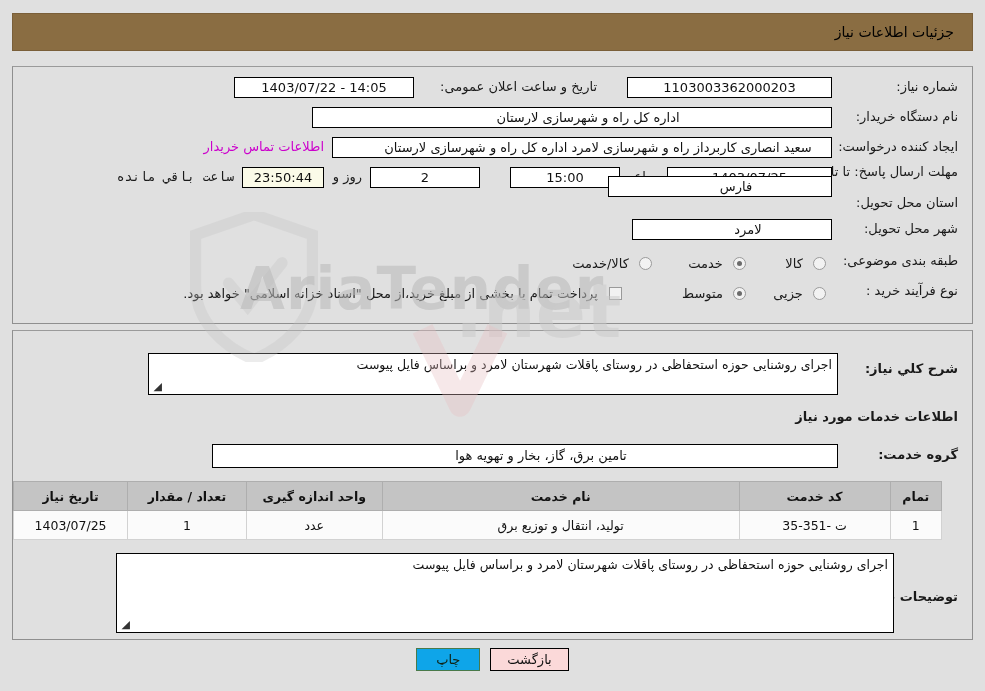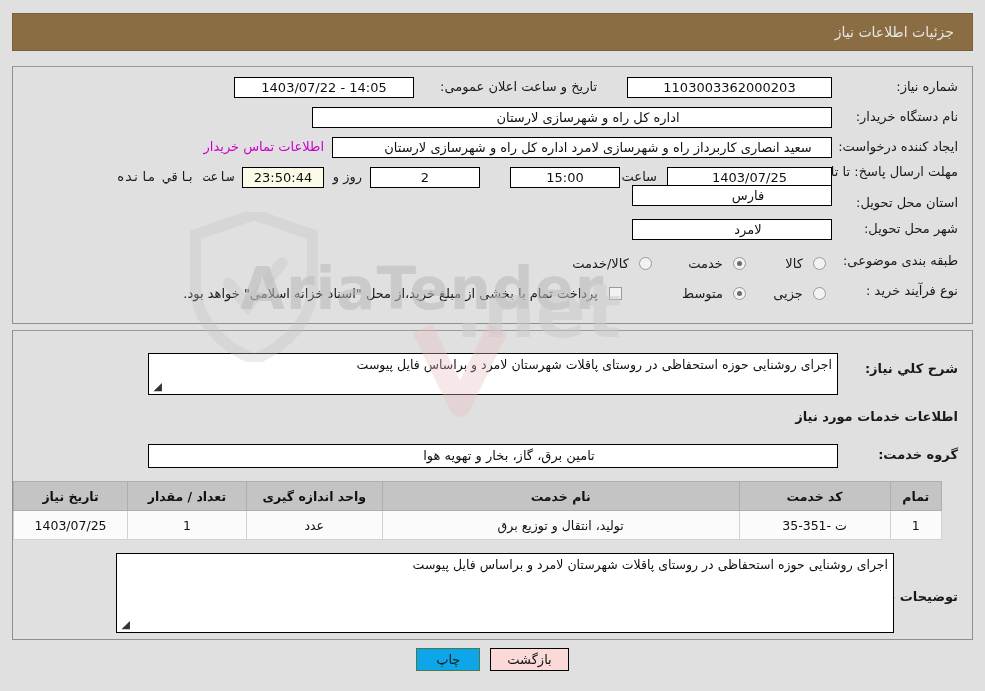--- a/index.html
+++ b/index.html
@@ -74,21 +74,21 @@
     background: #8a6d42;
     border: 1px solid #7a5f39;
     box-sizing: border-box;
     display: flex;
     align-items: center;
     justify-content: flex-start;
     padding-right: 18px;
     z-index: 2;
   }
   .titlebar span {
-    color: #e5e5e5;
+    color: #000000;
     font-size: 14px;
   }
 
   
   .panel {
     position: absolute;
     right: 12px; left: 12px;
     border: 1px solid #8f8f8f;
     border-top-color: #9a9a9a;
     background: #e0e0e0;
@@ -287,21 +287,21 @@
     <span class="lbl" style="position:absolute; top:102px; right:315px;">ساعت</span>
     <div class="fld center" style="position:absolute; top:100px; right:352px; width:110px;">15:00</div>
     <div class="fld center" style="position:absolute; top:100px; right:492px; width:110px;">2</div>
     <span class="lbl" style="position:absolute; top:102px; right:610px;">روز و</span>
     <div class="fld cream center" style="position:absolute; top:100px; right:648px; width:82px;">23:50:44</div>
     <span class="lbl" style="position:absolute; top:102px; right:738px;font-family:Liberation Mono, monospace;">ساعت باقي مانده</span>
 
     <div class="row" style="top:128px; right:14px;">
       <span class="lbl">استان محل تحویل:</span>
     </div>
-    <div class="fld right" style="position:absolute; top:118px; right:140px; width:200px;">فارس</div>
+    <div class="fld right" style="position:absolute; top:109px; right:140px; width:224px;">فارس</div>
 
     <div class="row" style="top:154px; right:14px;">
       <span class="lbl">شهر محل تحویل:</span>
     </div>
     <div class="fld right" style="position:absolute; top:152px; right:140px; width:200px;">لامرد</div>
 
     <div class="row" style="top:186px; right:14px;">
       <span class="lbl">طبقه بندی موضوعی:</span>
     </div>
     <div style="position:absolute; top:186px; right:146px;">
@@ -339,21 +339,21 @@
 
     <span class="lbl lbl-b" style="position:absolute; top:30px; right:14px;">شرح کلي نیاز:</span>
     <div class="tabox" style="top:22px; right:134px; width:690px; height:42px;">
       <span>اجرای روشنایی حوزه استحفاظی در روستای پاقلات شهرستان لامرد و براساس فایل پیوست</span>
       <span class="resize-grip">◢</span>
     </div>
 
     <span class="lbl lbl-b" style="position:absolute; top:78px; right:14px;">اطلاعات خدمات مورد نیاز</span>
 
     <span class="lbl lbl-b" style="position:absolute; top:116px; right:14px;text-align:center;">گروه خدمت:</span>
-    <div class="fld right" style="position:absolute; top:113px; right:134px; width:690px; height:24px; line-height:22px;">تامین برق، گاز، بخار و تهویه هوا</div>
+    <div class="fld right" style="position:absolute; top:113px; right:134px; width:626px; height:24px; line-height:22px;">تامین برق، گاز، بخار و تهویه هوا</div>
 
     <table class="items" style="top:150px; right:30px;">
       <thead>
         <tr>
           <th style="width:40px;">تمام</th>
           <th style="width:150px;">کد خدمت</th>
           <th style="width:385px;">نام خدمت</th>
           <th style="width:135px;">واحد اندازه گیری</th>
           <th style="width:115px;">تعداد / مقدار</th>
           <th style="width:105px;">تاریخ نیاز</th>

